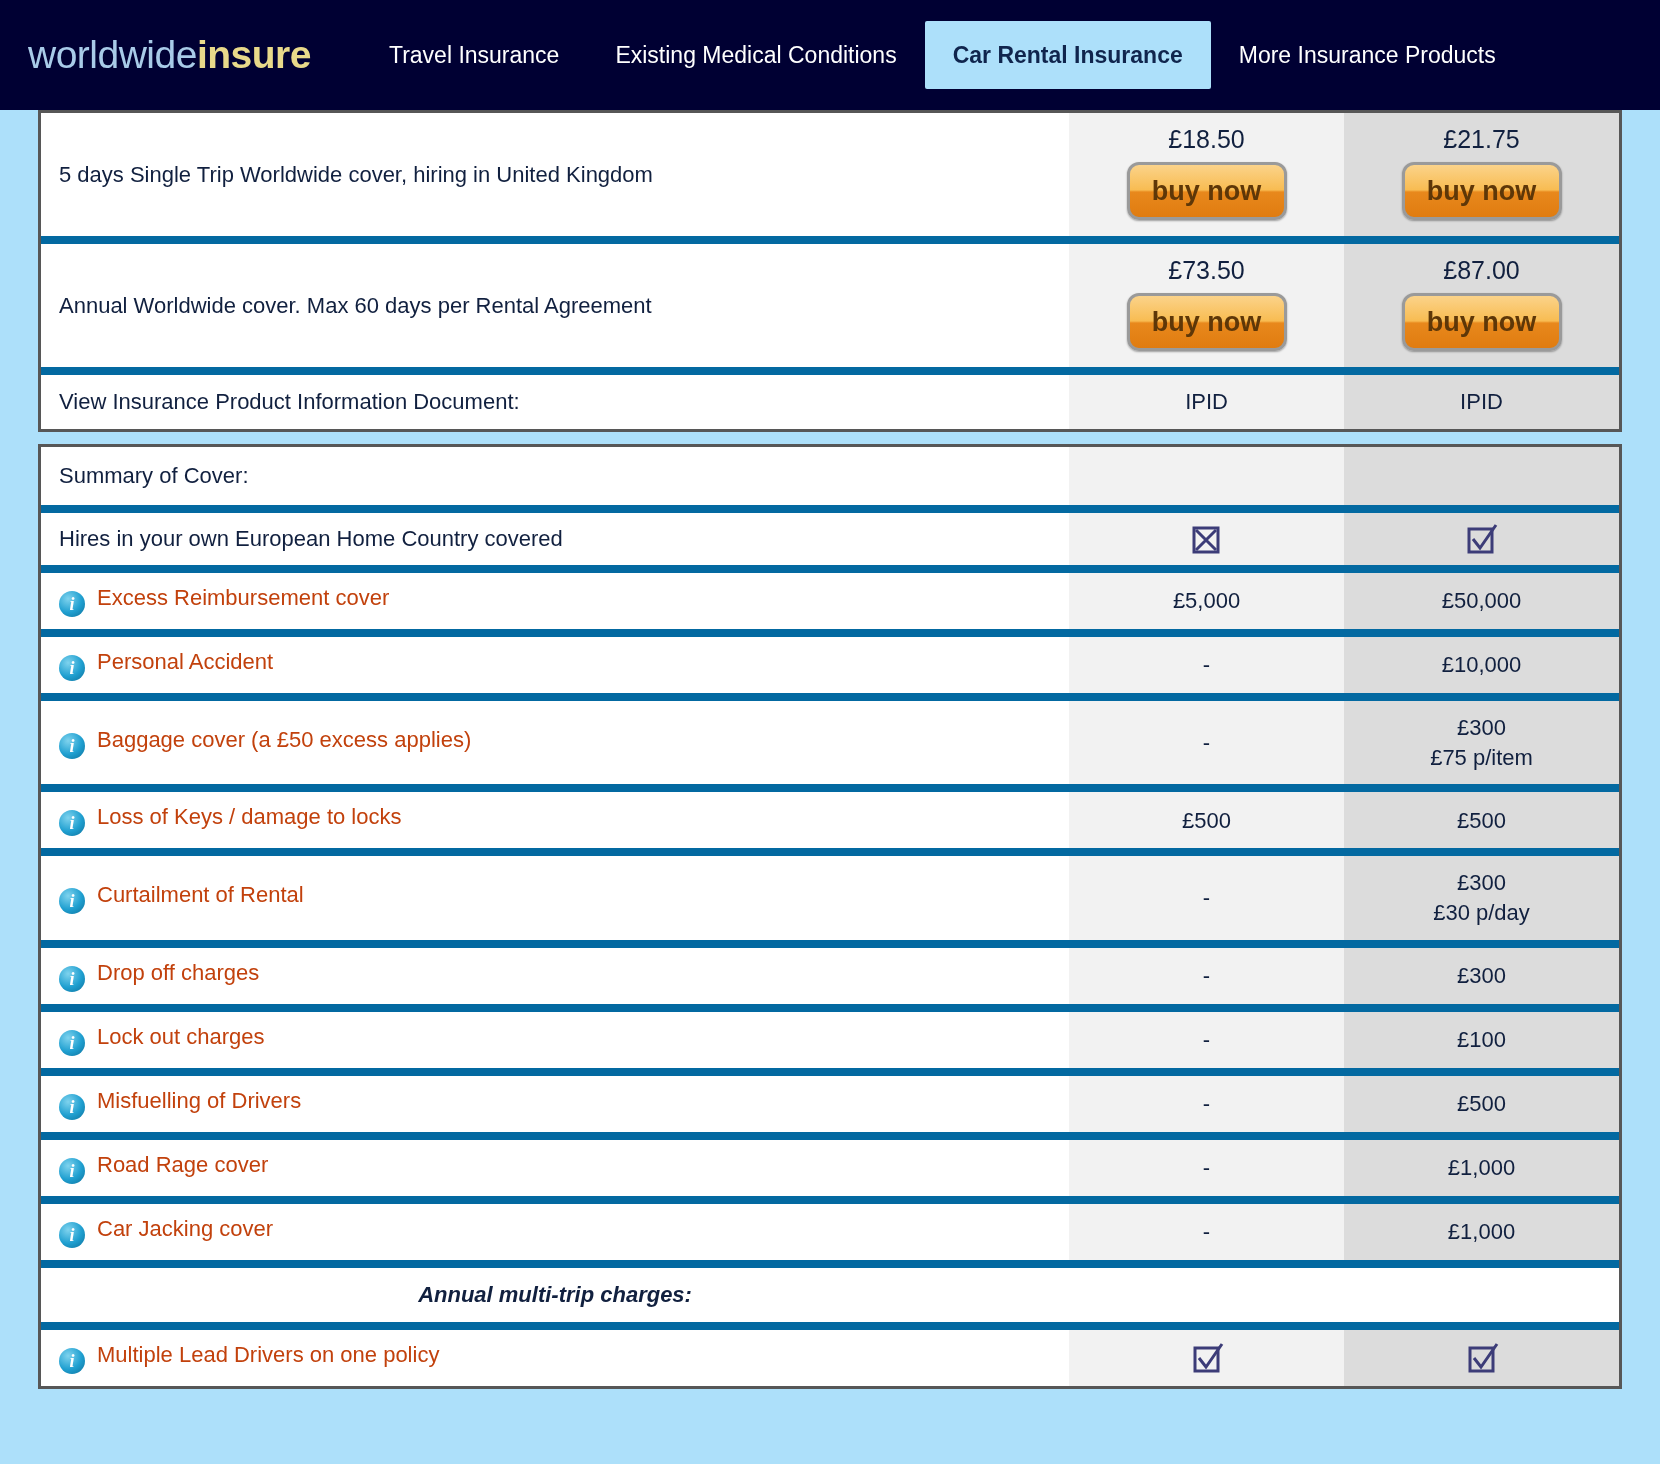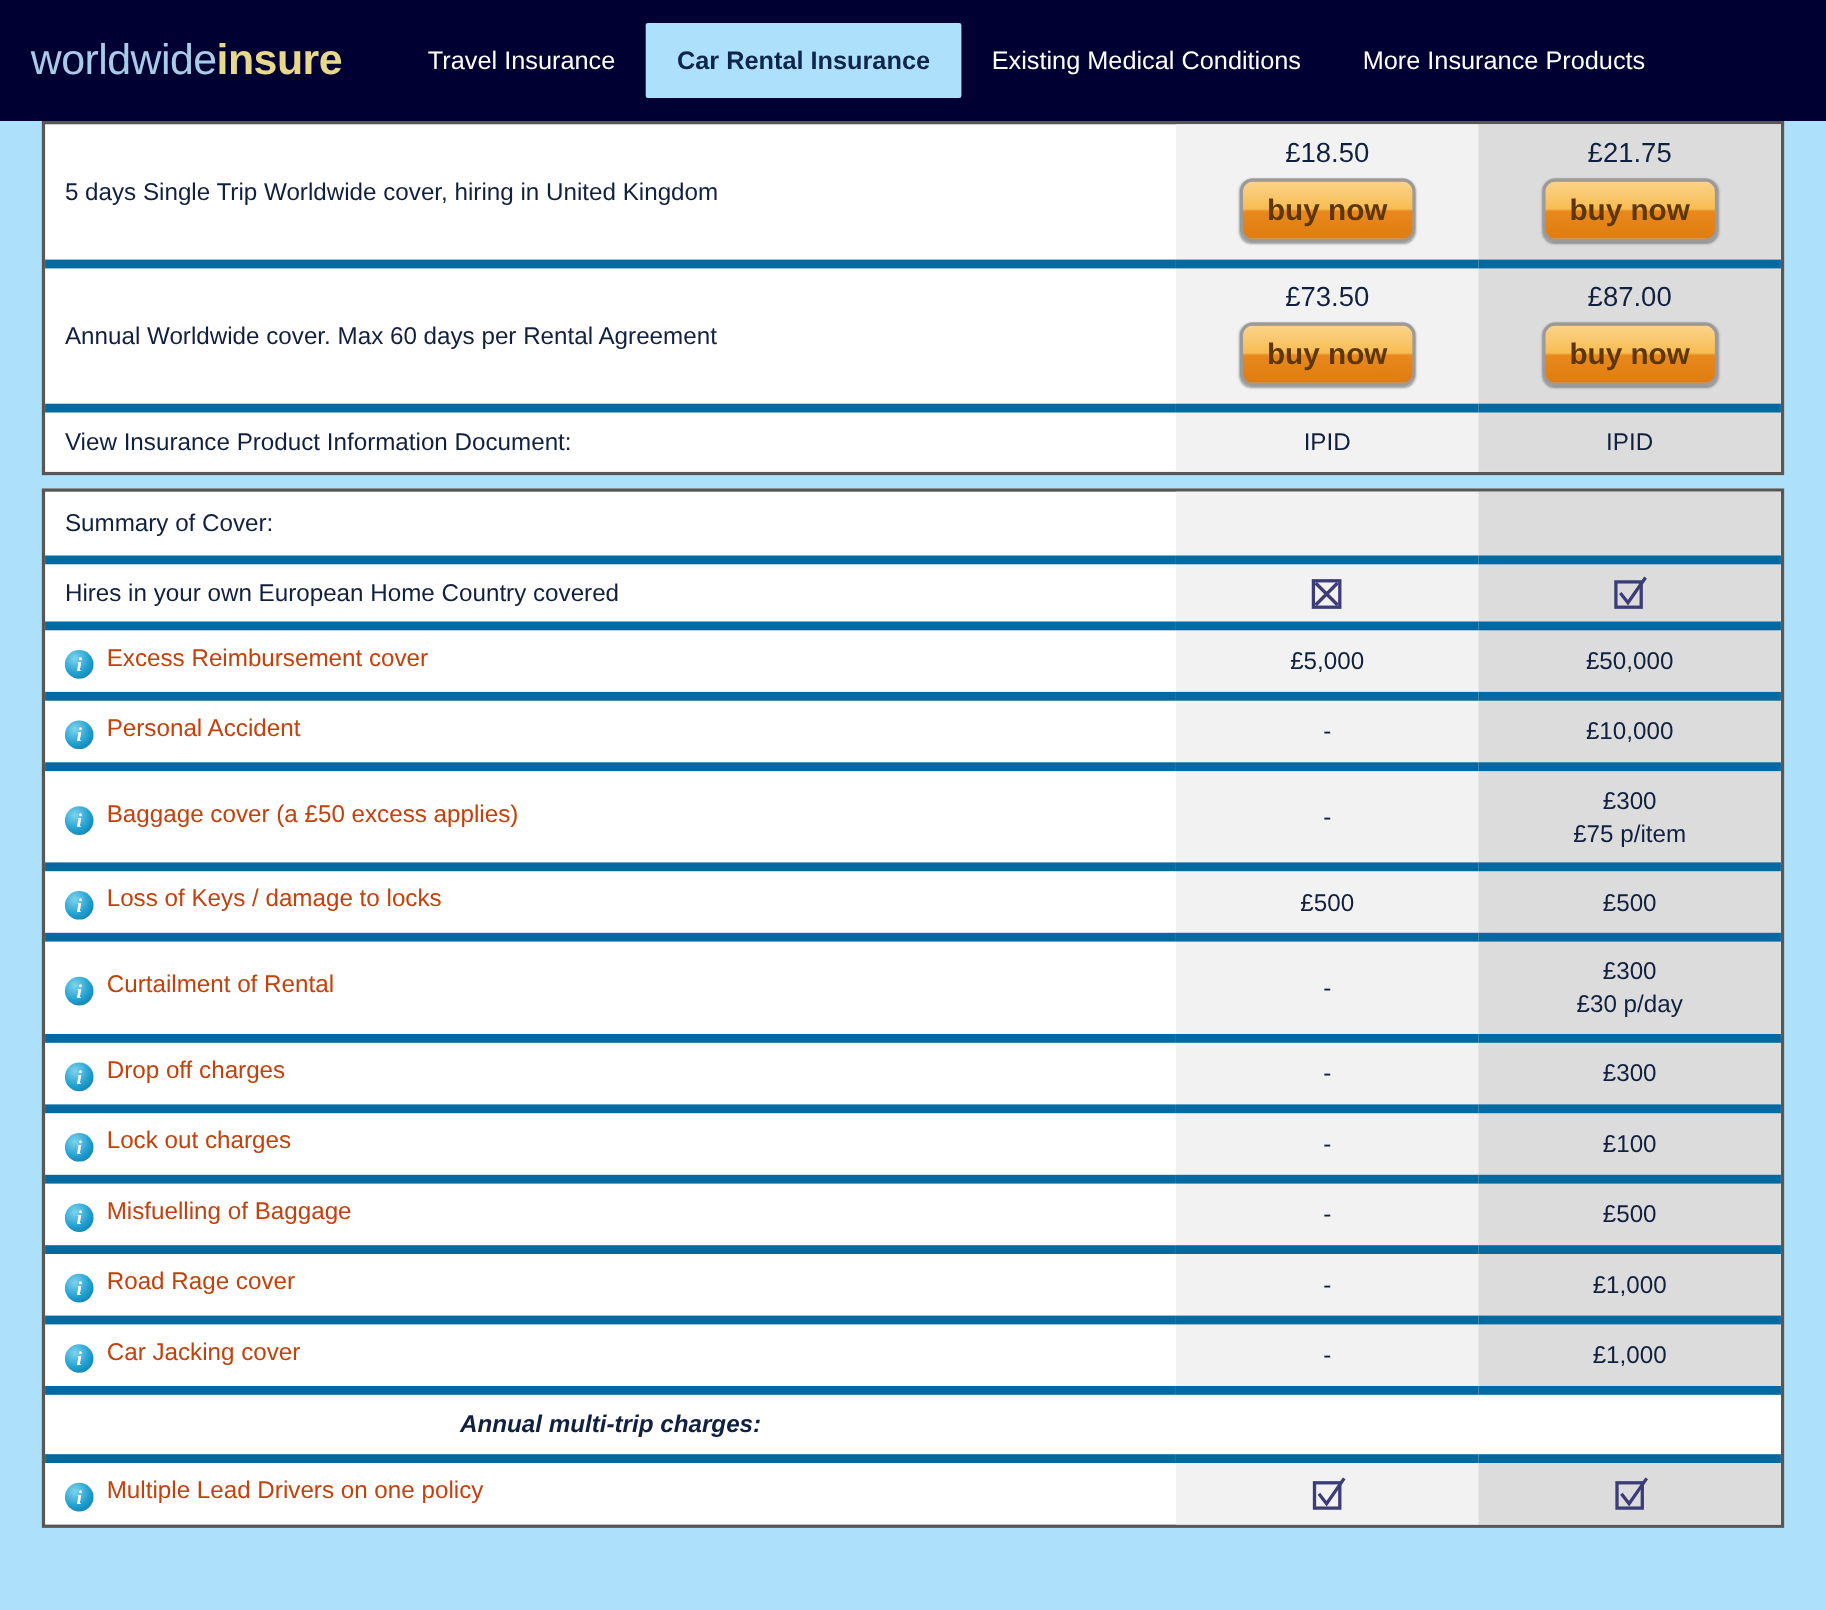--- a/index.html
+++ b/index.html
@@ -149,22 +149,22 @@
 </style>
 </head>
 <body>
 
 <div class="topbar">
   <div class="logo">
     <span class="lw">worldwide</span><span class="li">insure</span>
   </div>
   <div class="nav">
     <div class="nav-item">Travel Insurance</div>
+    <div class="nav-item">Existing Medical Conditions</div>
     <div class="nav-item active">Car Rental Insurance</div>
-    <div class="nav-item">Existing Medical Conditions</div>
     <div class="nav-item">More Insurance Products</div>
   </div>
 </div>
 
 <div class="page">
 
   <div class="block">
     <table class="grid">
       <tbody>
           <tr>
@@ -285,21 +285,21 @@
       <tr>
         <td class="c-desc row-label">
           <span class="info-icon">i</span><span class="txt">Lock out charges</span>
         </td>
         <td class="c-a val">-</td>
         <td class="c-b val">£100</td>
       </tr>
 
       <tr>
         <td class="c-desc row-label">
-          <span class="info-icon">i</span><span class="txt">Misfuelling of Baggage</span>
+          <span class="info-icon">i</span><span class="txt">Misfuelling of Drivers</span>
         </td>
         <td class="c-a val">-</td>
         <td class="c-b val">£500</td>
       </tr>
 
       <tr>
         <td class="c-desc row-label">
           <span class="info-icon">i</span><span class="txt">Road Rage cover</span>
         </td>
         <td class="c-a val">-</td>

